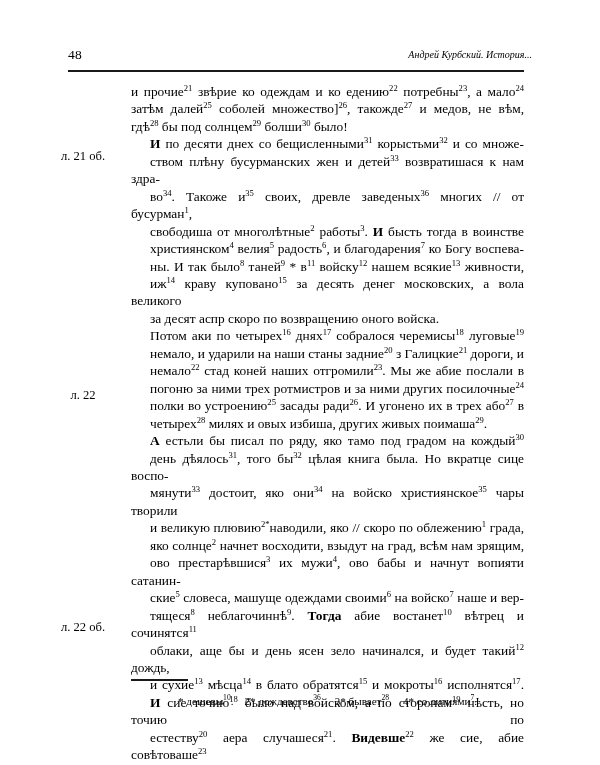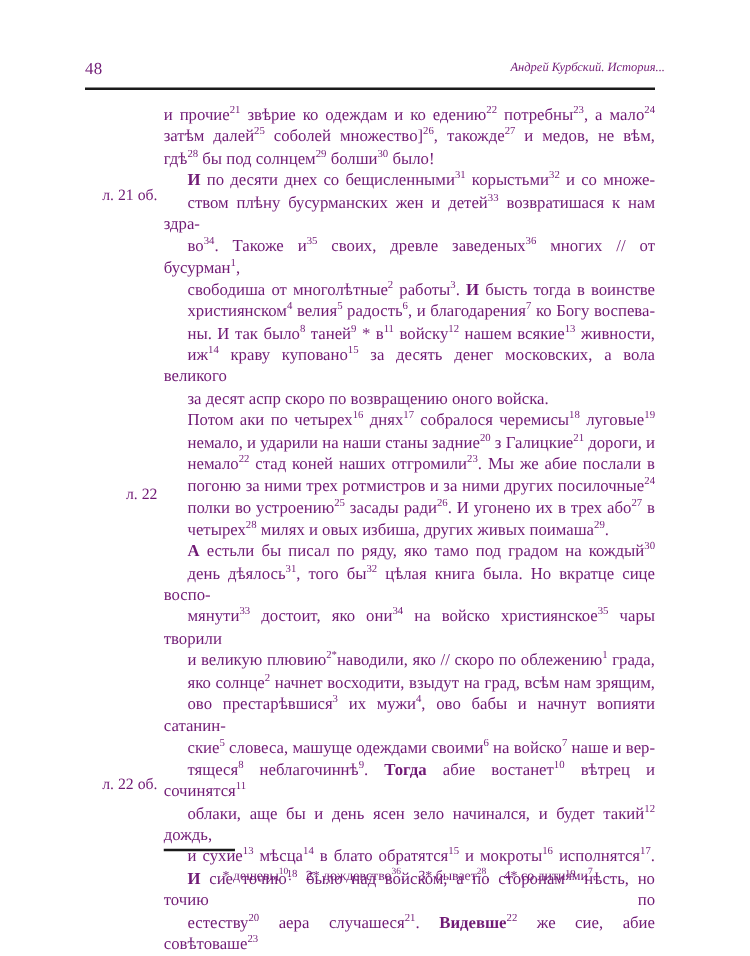--- a/index.html
+++ b/index.html
@@ -6,21 +6,21 @@
     margin: 0;
     padding: 0;
     background: #ffffff;
   }
   .page {
     position: relative;
     width: 600px;
     height: 765px;
     background: #ffffff;
     font-family: "Liberation Serif", "DejaVu Serif", serif;
-    color: #701a75;
+    color: #000000;
     overflow: hidden;
   }
 
   
   .runhead {
     position: absolute;
     top: 46px;
     left: 68px;
     right: 68px;
     height: 18px;
@@ -86,21 +86,21 @@
     line-height: 0;
     vertical-align: super;
   }
   b, .bold { font-weight: bold; }
 
   
   .marginal {
     position: absolute;
     left: 40px;
     width: 86px;
-    text-align: right;
+    text-align: center;
     font-size: 12.6px;
     line-height: 17.45px;
     white-space: nowrap;
   }
 
   
   .fn-rule {
     position: absolute;
     left: 131px;
     top: 679px;

